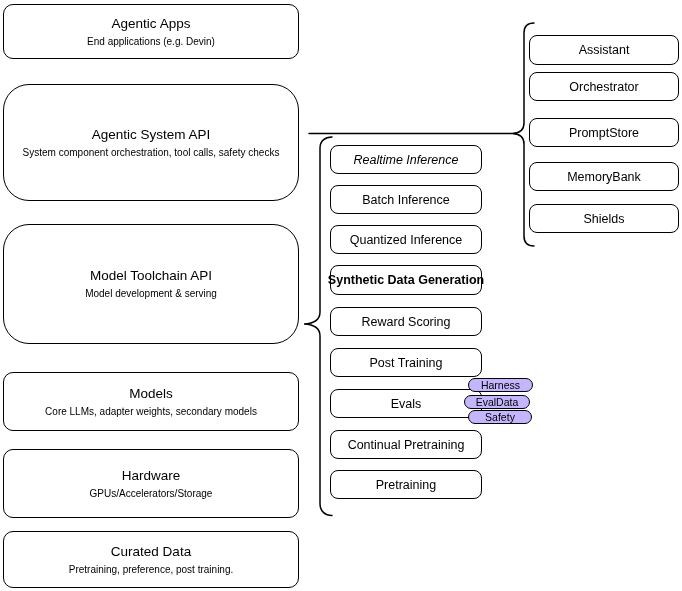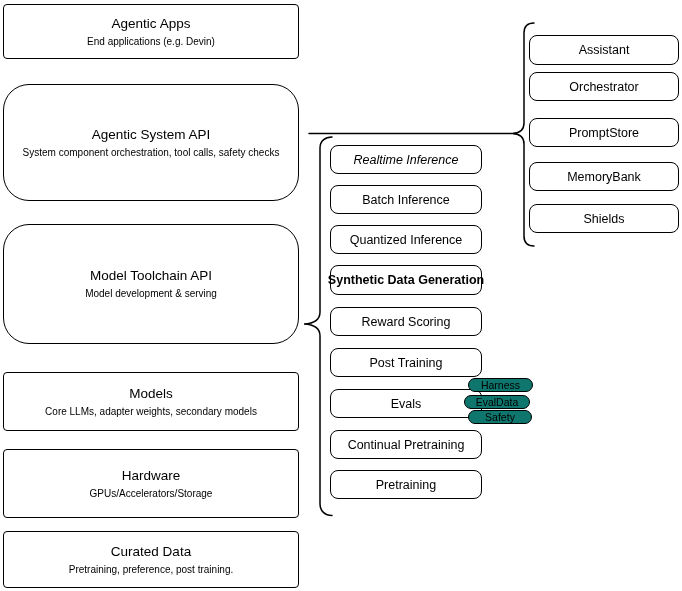--- a/index.html
+++ b/index.html
@@ -37,42 +37,42 @@
   .box .title {
     font-size: 13.5px;
     line-height: 16px;
     white-space: nowrap;
   }
   .box .subtitle {
     font-size: 10px;
     line-height: 13px;
     white-space: nowrap;
   }
-  .r10 { border-radius: 4px; }
+  .r10 { border-radius: 10px; }
   .r26 { border-radius: 26px; }
   .node {
     position: absolute;
     box-sizing: border-box;
     border: 1.5px solid #000000;
     border-radius: 8px;
     background: #ffffff;
     display: flex;
     align-items: center;
     justify-content: center;
     text-align: right;
     font-size: 12.5px;
     line-height: 14px;
     white-space: nowrap;
   }
   .tag {
     position: absolute;
     box-sizing: border-box;
     border: 1.5px solid #000000;
     border-radius: 8px;
-    background: #0f766e;
+    background: #c4b5fd;
     display: flex;
     align-items: center;
     justify-content: center;
     text-align: left;
     font-size: 10.5px;
     line-height: 12px;
     white-space: nowrap;
     z-index: 5;
   }
 </style>

